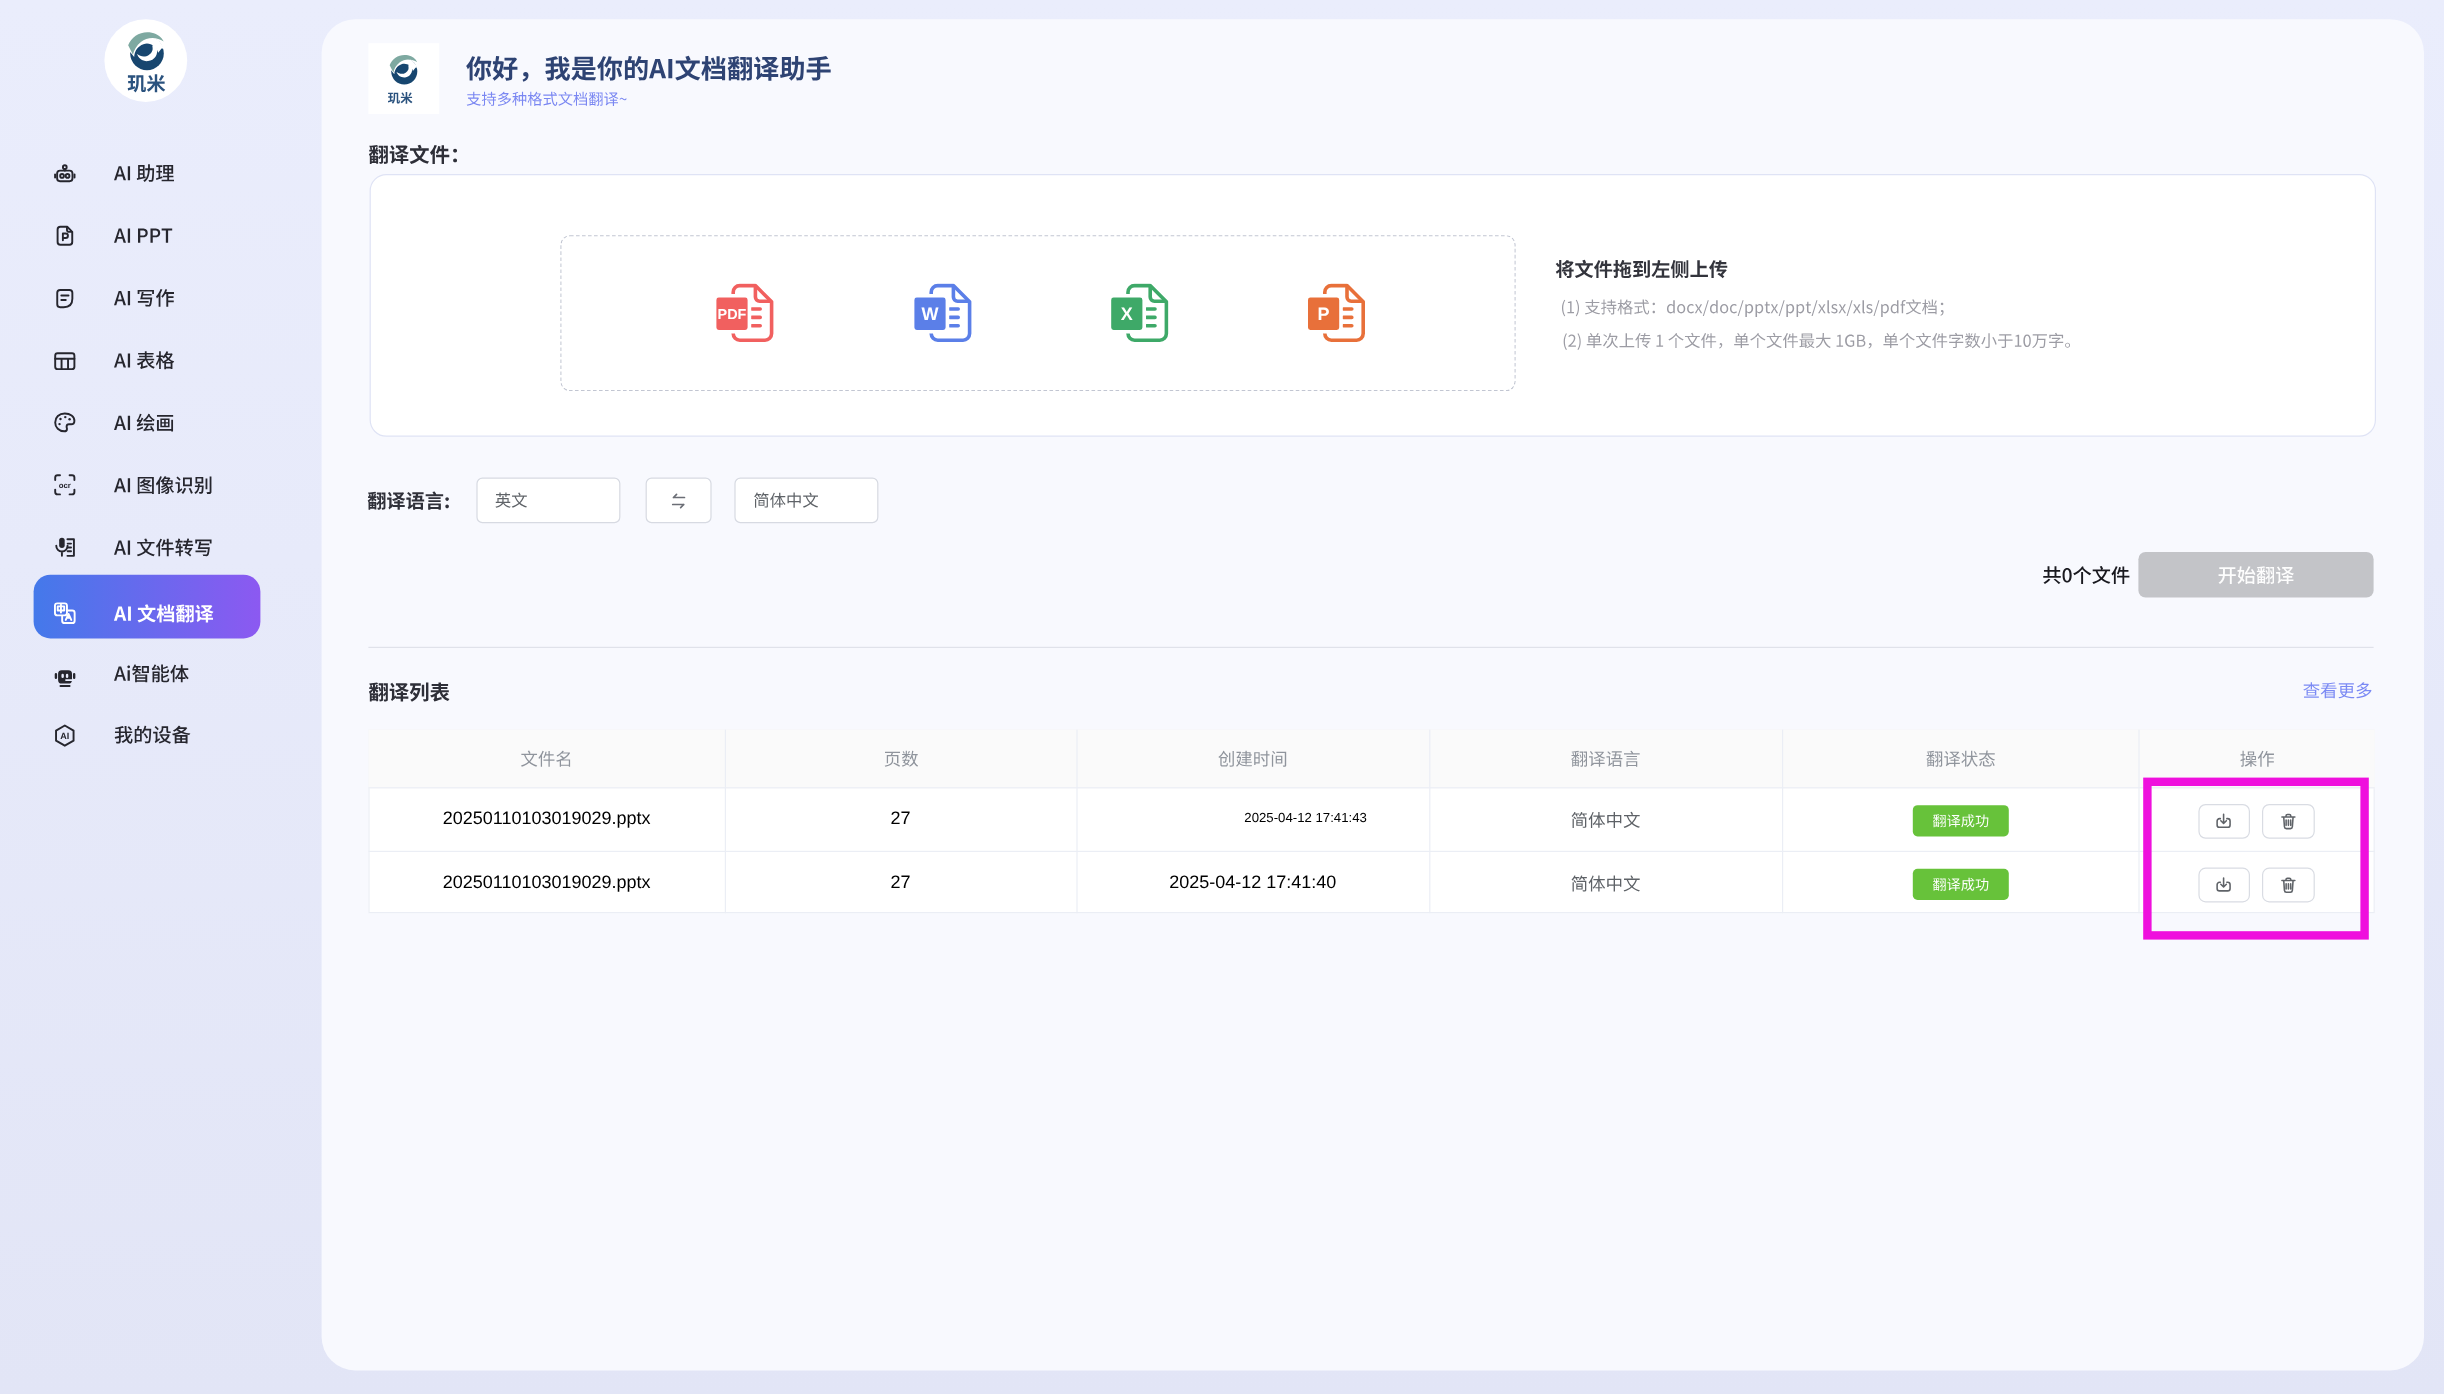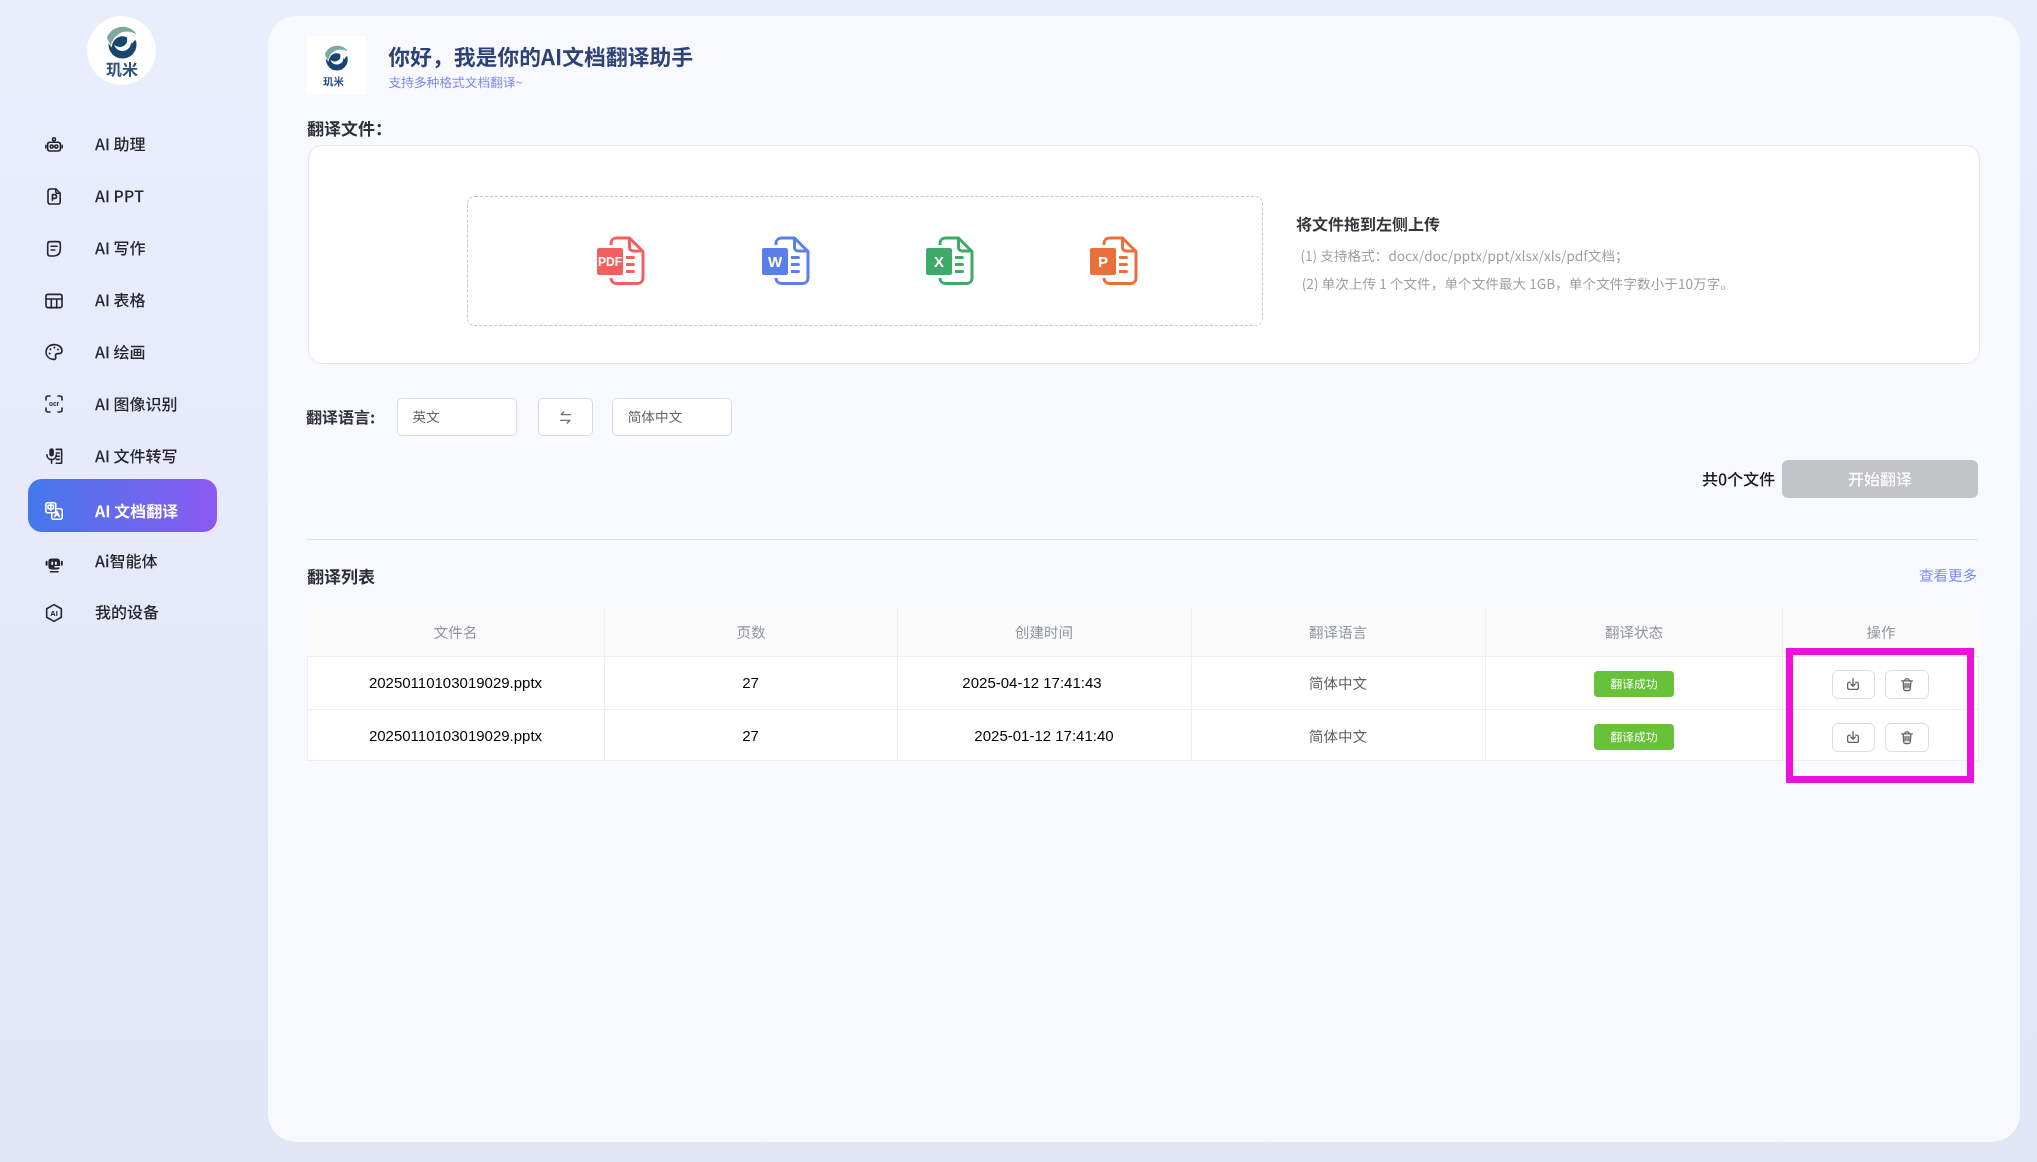--- a/index.html
+++ b/index.html
@@ -225,39 +225,39 @@
       <path d="M7.6 -9.2C8.1 -8.3 8.5 -7 8.6 -6.2L9.4 -6.5C9.3 -7.2 8.8 -8.5 8.4 -9.4ZM11 -9.3C11.4 -8.3 11.8 -7.1 12 -6.3L12.8 -6.6C12.6 -7.3 12.2 -8.5 11.8 -9.4ZM6 -11.1C5.8 -10.5 5.5 -9.6 5.2 -9H4.7V-11.3C5.6 -11.4 6.5 -11.5 7.2 -11.7L6.6 -12.5C5.2 -12.2 2.8 -11.9 0.8 -11.8C0.9 -11.6 1.1 -11.2 1.1 -11C1.9 -11 2.8 -11.1 3.7 -11.2V-9H0.7V-8.1H3.3C2.6 -7.1 1.5 -6.1 0.5 -5.5C0.7 -5.2 0.9 -4.8 1 -4.5L1.3 -4.7V1.2H2.1V0.3H6.1V1H7V-4.8H1.4C2.2 -5.4 3.1 -6.4 3.7 -7.3V-5.1H4.7V-7.3C5.5 -6.7 6.5 -5.8 6.9 -5.4L7.5 -6.2C7.1 -6.6 5.6 -7.6 4.8 -8.1H7.2V-9H6.1C6.3 -9.5 6.6 -10.2 6.9 -10.8ZM1.5 -10.7C1.7 -10.1 2 -9.4 2.1 -9L2.9 -9.3C2.8 -9.7 2.5 -10.3 2.3 -10.8ZM3.8 -1.9V-0.6H2.1V-1.9ZM4.6 -1.9H6.1V-0.6H4.6ZM3.8 -2.7H2.1V-3.9H3.8ZM4.6 -2.7V-3.9H6.1V-2.7ZM7.4 -3 7.9 -2.2C8.5 -2.8 9.1 -3.5 9.7 -4.2V-0.1C9.7 0.1 9.6 0.1 9.5 0.1C9.3 0.2 8.8 0.2 8.2 0.1C8.3 0.4 8.5 0.9 8.5 1.1C9.3 1.1 9.8 1.1 10.2 0.9C10.5 0.8 10.6 0.5 10.6 -0.1V-11.9H7.7V-10.9H9.7V-5.5C8.8 -4.5 8 -3.6 7.4 -3ZM10.8 -3.1 11.4 -2.4C11.9 -2.9 12.4 -3.5 13 -4.2V-0.1C13 0.1 12.9 0.1 12.8 0.1C12.6 0.1 12 0.2 11.4 0.1C11.6 0.4 11.7 0.9 11.8 1.2C12.6 1.2 13.2 1.1 13.5 1C13.9 0.8 14 0.5 14 -0.1V-11.9H11V-10.9H13V-5.4C12.2 -4.6 11.4 -3.7 10.8 -3.1Z M16.5 -11.7C17.2 -10.9 17.9 -9.8 18.3 -9.1L19.2 -9.8C18.8 -10.4 18 -11.5 17.4 -12.3ZM24.2 -6.2V-4.9H21.2V-3.9H24.2V-2.2H20.4V-1.8L20.1 -2.4L18.9 -1.5V-7.9H15.7V-6.8H17.8V-1.5C17.8 -0.7 17.3 -0.2 17.1 0C17.3 0.2 17.6 0.6 17.7 0.8C17.9 0.6 18.3 0.3 20.4 -1.3V-1.2H24.2V1.2H25.3V-1.2H29.2V-2.2H25.3V-3.9H28.3V-4.9H25.3V-6.2ZM27 -10.8C26.5 -10 25.7 -9.3 24.8 -8.7C24 -9.3 23.3 -10 22.7 -10.8ZM20.6 -11.8V-10.8H21.6C22.2 -9.8 23 -8.9 23.9 -8.1C22.6 -7.3 21.2 -6.8 19.8 -6.5C20 -6.2 20.3 -5.8 20.4 -5.5C21.9 -5.9 23.4 -6.6 24.8 -7.4C26 -6.6 27.4 -6 28.9 -5.7C29 -6 29.3 -6.4 29.6 -6.6C28.2 -6.9 26.9 -7.4 25.7 -8C27 -9 28 -10.1 28.7 -11.4L27.9 -11.8L27.7 -11.8Z M31.5 -11.5C32.3 -10.8 33.3 -9.8 33.7 -9.2L34.5 -10C34 -10.6 33 -11.5 32.2 -12.2ZM35.9 -9.4V-8.4H37.8C37.6 -7.6 37.5 -6.9 37.3 -6.3H34.8V-5.3H44.4V-6.3H42.6C42.7 -7.3 42.8 -8.4 42.9 -9.3L42.1 -9.4L41.9 -9.4H39.1L39.5 -11.1H43.9V-12.1H35.3V-11.1H38.4L38 -9.4ZM38.5 -6.3 38.9 -8.4H41.7C41.7 -7.8 41.6 -7 41.5 -6.3ZM36 -4.1V1.2H37.1V0.6H42.2V1.2H43.4V-4.1ZM37.1 -0.4V-3.1H42.2V-0.4ZM32.8 0.8C33 0.5 33.4 0.2 35.9 -1.6C35.8 -1.8 35.7 -2.2 35.6 -2.5L33.8 -1.3V-7.9H30.7V-6.8H32.8V-1.4C32.8 -0.8 32.4 -0.4 32.2 -0.3C32.4 -0 32.7 0.5 32.8 0.8Z M48 -5.9V-5H57V-5.9ZM48 -8.1V-7.2H57V-8.1ZM47.9 -3.5V1.2H49V0.6H56.1V1.1H57.2V-3.5ZM49 -0.4V-2.6H56.1V-0.4ZM51.2 -12.3C51.7 -11.7 52.2 -10.9 52.5 -10.3H45.8V-9.4H59.3V-10.3H53.2L53.8 -10.5C53.5 -11.1 52.9 -12 52.3 -12.6Z" fill="#8f949c"></path>
     </svg></div>
 <div style="position:absolute;left:1603.5px;top:625.1px;line-height:0"><svg width="60" height="16" viewBox="0 -13.2 60 16.5" style="overflow:visible">
       <path d="M7.6 -9.2C8.1 -8.3 8.5 -7 8.6 -6.2L9.4 -6.5C9.3 -7.2 8.8 -8.5 8.4 -9.4ZM11 -9.3C11.4 -8.3 11.8 -7.1 12 -6.3L12.8 -6.6C12.6 -7.3 12.2 -8.5 11.8 -9.4ZM6 -11.1C5.8 -10.5 5.5 -9.6 5.2 -9H4.7V-11.3C5.6 -11.4 6.5 -11.5 7.2 -11.7L6.6 -12.5C5.2 -12.2 2.8 -11.9 0.8 -11.8C0.9 -11.6 1.1 -11.2 1.1 -11C1.9 -11 2.8 -11.1 3.7 -11.2V-9H0.7V-8.1H3.3C2.6 -7.1 1.5 -6.1 0.5 -5.5C0.7 -5.2 0.9 -4.8 1 -4.5L1.3 -4.7V1.2H2.1V0.3H6.1V1H7V-4.8H1.4C2.2 -5.4 3.1 -6.4 3.7 -7.3V-5.1H4.7V-7.3C5.5 -6.7 6.5 -5.8 6.9 -5.4L7.5 -6.2C7.1 -6.6 5.6 -7.6 4.8 -8.1H7.2V-9H6.1C6.3 -9.5 6.6 -10.2 6.9 -10.8ZM1.5 -10.7C1.7 -10.1 2 -9.4 2.1 -9L2.9 -9.3C2.8 -9.7 2.5 -10.3 2.3 -10.8ZM3.8 -1.9V-0.6H2.1V-1.9ZM4.6 -1.9H6.1V-0.6H4.6ZM3.8 -2.7H2.1V-3.9H3.8ZM4.6 -2.7V-3.9H6.1V-2.7ZM7.4 -3 7.9 -2.2C8.5 -2.8 9.1 -3.5 9.7 -4.2V-0.1C9.7 0.1 9.6 0.1 9.5 0.1C9.3 0.2 8.8 0.2 8.2 0.1C8.3 0.4 8.5 0.9 8.5 1.1C9.3 1.1 9.8 1.1 10.2 0.9C10.5 0.8 10.6 0.5 10.6 -0.1V-11.9H7.7V-10.9H9.7V-5.5C8.8 -4.5 8 -3.6 7.4 -3ZM10.8 -3.1 11.4 -2.4C11.9 -2.9 12.4 -3.5 13 -4.2V-0.1C13 0.1 12.9 0.1 12.8 0.1C12.6 0.1 12 0.2 11.4 0.1C11.6 0.4 11.7 0.9 11.8 1.2C12.6 1.2 13.2 1.1 13.5 1C13.9 0.8 14 0.5 14 -0.1V-11.9H11V-10.9H13V-5.4C12.2 -4.6 11.4 -3.7 10.8 -3.1Z M16.5 -11.7C17.2 -10.9 17.9 -9.8 18.3 -9.1L19.2 -9.8C18.8 -10.4 18 -11.5 17.4 -12.3ZM24.2 -6.2V-4.9H21.2V-3.9H24.2V-2.2H20.4V-1.8L20.1 -2.4L18.9 -1.5V-7.9H15.7V-6.8H17.8V-1.5C17.8 -0.7 17.3 -0.2 17.1 0C17.3 0.2 17.6 0.6 17.7 0.8C17.9 0.6 18.3 0.3 20.4 -1.3V-1.2H24.2V1.2H25.3V-1.2H29.2V-2.2H25.3V-3.9H28.3V-4.9H25.3V-6.2ZM27 -10.8C26.5 -10 25.7 -9.3 24.8 -8.7C24 -9.3 23.3 -10 22.7 -10.8ZM20.6 -11.8V-10.8H21.6C22.2 -9.8 23 -8.9 23.9 -8.1C22.6 -7.3 21.2 -6.8 19.8 -6.5C20 -6.2 20.3 -5.8 20.4 -5.5C21.9 -5.9 23.4 -6.6 24.8 -7.4C26 -6.6 27.4 -6 28.9 -5.7C29 -6 29.3 -6.4 29.6 -6.6C28.2 -6.9 26.9 -7.4 25.7 -8C27 -9 28 -10.1 28.7 -11.4L27.9 -11.8L27.7 -11.8Z M41.1 -11.6C41.8 -10.8 42.5 -9.6 42.9 -8.9L43.8 -9.5C43.4 -10.2 42.6 -11.3 42 -12.1ZM30.7 -10.1C31.4 -9.2 32.3 -8.1 32.6 -7.3L33.6 -7.9C33.2 -8.7 32.3 -9.8 31.6 -10.6ZM38.8 -12.6V-9.1L38.8 -8.2H35.3V-7.1H38.7C38.5 -4.6 37.7 -1.8 34.9 0.4C35.2 0.6 35.6 0.9 35.8 1.2C38.1 -0.7 39.1 -3 39.6 -5.2C40.4 -2.3 41.7 -0.1 43.8 1.2C44 0.9 44.3 0.4 44.6 0.2C42.2 -1.1 40.8 -3.8 40.1 -7.1H44.3V-8.2H39.9L39.9 -9.1V-12.6ZM30.5 -2.9 31.1 -1.9C31.9 -2.6 32.8 -3.5 33.7 -4.3V1.2H34.8V-12.6H33.7V-5.7C32.5 -4.6 31.3 -3.6 30.5 -2.9Z M50.7 -6.1C51.6 -5.6 52.7 -4.8 53.1 -4.3L54.1 -4.9C53.6 -5.5 52.5 -6.3 51.7 -6.7ZM49 -3.6V-0.7C49 0.6 49.5 0.9 51.2 0.9C51.6 0.9 54.4 0.9 54.8 0.9C56.2 0.9 56.5 0.4 56.7 -1.5C56.4 -1.6 55.9 -1.7 55.7 -1.9C55.6 -0.4 55.5 -0.1 54.7 -0.1C54.1 -0.1 51.8 -0.1 51.3 -0.1C50.3 -0.1 50.2 -0.2 50.2 -0.7V-3.6ZM51.1 -4C52 -3.2 53.1 -2.1 53.5 -1.3L54.5 -2C53.9 -2.7 52.9 -3.7 52 -4.5ZM56.2 -3.5C57 -2.2 57.8 -0.5 58 0.5L59.1 0.1C58.8 -0.9 58 -2.6 57.2 -3.8ZM47.3 -3.6C47 -2.4 46.5 -0.9 45.8 0.1L46.8 0.6C47.5 -0.4 48 -2 48.3 -3.3ZM52 -12.7C51.9 -11.9 51.8 -11.2 51.7 -10.5H45.8V-9.4H51.4C50.7 -7.5 49.2 -5.9 45.7 -5C45.9 -4.7 46.2 -4.3 46.3 -4C50.2 -5.1 51.8 -7.1 52.6 -9.4C53.7 -6.7 55.6 -4.9 58.6 -4.1C58.8 -4.4 59.1 -4.9 59.4 -5.1C56.7 -5.8 54.8 -7.3 53.7 -9.4H59.2V-10.5H52.8C53 -11.2 53.1 -11.9 53.2 -12.7Z" fill="#8f949c"></path>
     </svg></div>
 <div style="position:absolute;left:1865.5px;top:625.1px;line-height:0"><svg width="30" height="16" viewBox="0 -13.2 30 16.5" style="overflow:visible">
       <path d="M7.9 -11.1H11.4V-9.6H7.9ZM6.9 -12V-8.7H12.4V-12ZM6.3 -7.2H8.3V-5.5H6.3ZM10.9 -7.2H13V-5.5H10.9ZM2.4 -12.6V-9.6H0.7V-8.5H2.4V-5.2C1.7 -5 1.1 -4.8 0.6 -4.6L0.8 -3.5L2.4 -4.1V-0.1C2.4 0.1 2.3 0.1 2.2 0.1C2 0.1 1.6 0.1 1.1 0.1C1.2 0.4 1.4 0.9 1.4 1.1C2.2 1.1 2.7 1.1 3 0.9C3.3 0.7 3.4 0.4 3.4 -0.1V-4.5L4.9 -5.1L4.8 -6.1L3.4 -5.6V-8.5H4.8V-9.6H3.4V-12.6ZM9.1 -4.6V-3.5H5.1V-2.6H8.4C7.3 -1.5 5.7 -0.5 4.2 -0C4.4 0.2 4.7 0.6 4.9 0.9C6.4 0.3 8 -0.7 9.1 -1.9V1.2H10.2V-2C11.1 -0.9 12.5 0.2 13.8 0.7C13.9 0.5 14.3 0.1 14.5 -0.1C13.2 -0.6 11.7 -1.5 10.8 -2.6H14.3V-3.5H10.2V-4.6H13.9V-8H10V-4.6H9.2V-8H5.4V-4.6Z M22.9 -12.4C22.1 -10.2 20.9 -8 19.6 -6.6C19.8 -6.5 20.3 -6.1 20.4 -5.9C21.2 -6.7 21.9 -7.8 22.6 -9H23.6V1.2H24.8V-2.5H29.3V-3.5H24.8V-5.8H29.1V-6.8H24.8V-9H29.4V-10.1H23.1C23.4 -10.8 23.7 -11.4 24 -12.1ZM19.3 -12.5C18.4 -10.3 17 -8 15.5 -6.6C15.8 -6.3 16.1 -5.7 16.2 -5.4C16.7 -6 17.2 -6.6 17.7 -7.2V1.2H18.8V-9C19.4 -10 19.9 -11.1 20.4 -12.2Z" fill="#8f949c"></path>
     </svg></div>
 <div style="position:absolute;left:455.5px;transform:translateX(-50%);top:684px;margin-top:-11.3px;font-size:15px;font-weight:#5e6267;color:400;white-space:nowrap;line-height:19px">20250110103019029.pptx</div>
 <div style="position:absolute;left:750.5px;transform:translateX(-50%);top:684px;margin-top:-11.3px;font-size:15px;font-weight:#5e6267;color:400;white-space:nowrap;line-height:19px">27</div>
-<div style="position:absolute;left:1032px;transform:translateX(-50%);top:684px;margin-top:-11.3px;font-size:15px;font-weight:#5e6267;color:400;white-space:nowrap;line-height:19px">2025-04-12 17:41:43</div>
+<div style="position:absolute;left:1088px;transform:translateX(-50%);top:684px;margin-top:-11.3px;font-size:11px;font-weight:#5e6267;color:400;white-space:nowrap;line-height:19px">2025-04-12 17:41:43</div>
 <div style="position:absolute;left:1308.0px;top:676.1px;line-height:0"><svg width="60" height="16" viewBox="0 -13.2 60 16.5" style="overflow:visible">
       <path d="M1.6 -6.8V1.2H2.7V-6.8ZM2.3 -8.1C2.9 -7.5 3.6 -6.7 4 -6.2L4.8 -6.8C4.5 -7.3 3.8 -8.1 3.1 -8.7ZM4.8 -5.8V-0.6H10.3V-5.8ZM3.1 -12.6C2.6 -11.2 1.7 -9.9 0.7 -9C1 -8.8 1.4 -8.5 1.7 -8.3C2.2 -8.9 2.7 -9.6 3.2 -10.3H4.1C4.5 -9.7 4.8 -9 5 -8.5L5.9 -8.9C5.8 -9.3 5.5 -9.8 5.2 -10.3H7.4V-11.3H3.7C3.9 -11.6 4 -12 4.2 -12.4ZM8.9 -12.6C8.6 -11.3 7.9 -10.1 7 -9.3C7.3 -9.1 7.8 -8.8 7.9 -8.6C8.4 -9.1 8.8 -9.7 9.2 -10.3H10.3C10.8 -9.7 11.2 -8.9 11.4 -8.4L12.3 -8.8C12.2 -9.3 11.8 -9.8 11.5 -10.3H13.9V-11.3H9.6C9.8 -11.6 9.9 -12 10 -12.4ZM9.3 -2.8V-1.5H5.8V-2.8ZM5.8 -4.9H9.3V-3.7H5.8ZM5.2 -8.1V-7H12.3V-0.2C12.3 0.1 12.2 0.1 12 0.1C11.8 0.1 11 0.1 10.1 0.1C10.3 0.4 10.4 0.8 10.5 1.1C11.6 1.1 12.4 1.1 12.8 0.9C13.3 0.8 13.4 0.5 13.4 -0.1V-8.1Z M18.8 -12.5C18 -10.3 16.8 -8 15.4 -6.6C15.7 -6.3 16 -5.7 16.1 -5.4C16.6 -6 17 -6.5 17.4 -7.2V1.2H18.5V-9.1C19 -10.1 19.4 -11.2 19.8 -12.2ZM21.2 -2.6V-1.6H23.7V1.1H24.8V-1.6H27.2V-2.6H24.8V-7.8C25.7 -5.2 27.2 -2.7 28.7 -1.3C28.9 -1.6 29.3 -1.9 29.6 -2.1C28 -3.4 26.4 -6 25.5 -8.5H29.3V-9.6H24.8V-12.6H23.7V-9.6H19.5V-8.5H23C22.1 -5.9 20.5 -3.4 18.9 -2.1C19.1 -1.9 19.5 -1.5 19.7 -1.2C21.3 -2.7 22.8 -5.1 23.7 -7.8V-2.6Z M36.9 -12.6V-9.9H31.4V-2.8H32.6V-3.7H36.9V1.2H38.1V-3.7H42.4V-2.9H43.5V-9.9H38.1V-12.6ZM32.6 -4.8V-8.8H36.9V-4.8ZM42.4 -4.8H38.1V-8.8H42.4Z M51.3 -12.3C51.8 -11.6 52.3 -10.6 52.5 -10L53.7 -10.4C53.5 -11 53 -12 52.5 -12.7ZM45.8 -10V-8.8H48.1C49 -6.6 50.2 -4.6 51.7 -3C50.1 -1.6 48 -0.6 45.5 0.1C45.8 0.4 46.1 0.9 46.2 1.2C48.8 0.4 50.8 -0.7 52.5 -2.2C54.2 -0.7 56.3 0.4 58.7 1.1C58.9 0.8 59.2 0.3 59.5 0.1C57.1 -0.5 55.1 -1.6 53.4 -3C54.9 -4.6 56.1 -6.5 56.9 -8.8H59.3V-10ZM52.6 -3.8C51.1 -5.2 50 -6.9 49.3 -8.8H55.7C54.9 -6.8 53.9 -5.2 52.6 -3.8Z" fill="#5e6267"></path>
     </svg></div>
 <div class="abs" style="left:1593.5px;top:671px;width:80px;height:26px;background:#67c23a;border-radius:4px"></div>
 <div style="position:absolute;left:1609.5px;top:677.7px;line-height:0"><svg width="48" height="13" viewBox="0 -10.6 48 13.2" style="overflow:visible">
       <path d="M6.1 -7.4C6.4 -6.6 6.8 -5.6 6.9 -5L7.5 -5.2C7.4 -5.8 7.1 -6.8 6.7 -7.6ZM8.8 -7.4C9.1 -6.7 9.5 -5.7 9.6 -5.1L10.2 -5.2C10.1 -5.8 9.7 -6.8 9.4 -7.6ZM4.8 -8.8C4.7 -8.4 4.4 -7.7 4.2 -7.2H3.8V-9C4.5 -9.1 5.2 -9.2 5.7 -9.4L5.3 -10C4.2 -9.7 2.2 -9.5 0.7 -9.4C0.8 -9.3 0.8 -9 0.9 -8.8C1.5 -8.8 2.3 -8.9 3 -9V-7.2H0.6V-6.5H2.7C2.1 -5.7 1.2 -4.8 0.4 -4.4C0.6 -4.2 0.7 -3.8 0.8 -3.6L1 -3.7V0.9H1.7V0.3H4.9V0.8H5.6V-3.8H1.1C1.8 -4.3 2.5 -5.1 3 -5.8V-4.1H3.8V-5.8C4.4 -5.4 5.2 -4.6 5.5 -4.3L6 -5C5.7 -5.2 4.5 -6.1 3.9 -6.5H5.8V-7.2H4.9C5.1 -7.6 5.3 -8.1 5.5 -8.6ZM1.2 -8.5C1.4 -8.1 1.6 -7.5 1.7 -7.2L2.3 -7.4C2.2 -7.7 2 -8.3 1.8 -8.7ZM3 -1.5V-0.5H1.7V-1.5ZM3.7 -1.5H4.9V-0.5H3.7ZM3 -2.1H1.7V-3.1H3ZM3.7 -2.1V-3.1H4.9V-2.1ZM5.9 -2.4 6.3 -1.8C6.8 -2.2 7.3 -2.8 7.8 -3.3V-0.1C7.8 0.1 7.7 0.1 7.6 0.1C7.4 0.1 7 0.1 6.6 0.1C6.7 0.3 6.8 0.7 6.8 0.9C7.4 0.9 7.9 0.9 8.1 0.8C8.4 0.6 8.5 0.4 8.5 -0.1V-9.5H6.1V-8.7H7.8V-4.4C7.1 -3.6 6.4 -2.9 5.9 -2.4ZM8.7 -2.5 9.1 -1.9C9.5 -2.3 10 -2.8 10.4 -3.3V-0.1C10.4 0.1 10.4 0.1 10.2 0.1C10.1 0.1 9.6 0.1 9.1 0.1C9.3 0.3 9.4 0.7 9.4 0.9C10.1 0.9 10.5 0.9 10.8 0.8C11.1 0.6 11.2 0.4 11.2 -0.1V-9.5H8.8V-8.7H10.4V-4.4C9.8 -3.6 9.1 -3 8.7 -2.5Z M13.2 -9.4C13.7 -8.7 14.3 -7.8 14.6 -7.3L15.3 -7.8C15 -8.3 14.4 -9.2 13.9 -9.8ZM19.3 -4.9V-3.9H16.9V-3.1H19.3V-1.8H16.3V-1.5L16.1 -1.9L15.1 -1.2V-6.3H12.6V-5.5H14.2V-1.2C14.2 -0.6 13.9 -0.2 13.7 0C13.8 0.1 14.1 0.5 14.2 0.7C14.3 0.4 14.6 0.2 16.3 -1.1V-1H19.3V1H20.2V-1H23.4V-1.8H20.2V-3.1H22.6V-3.9H20.2V-4.9ZM21.6 -8.6C21.2 -8 20.6 -7.4 19.8 -6.9C19.2 -7.4 18.6 -8 18.2 -8.6ZM16.4 -9.4V-8.6H17.3C17.8 -7.8 18.4 -7.1 19.1 -6.5C18.1 -5.9 17 -5.4 15.8 -5.2C16 -5 16.2 -4.6 16.3 -4.4C17.5 -4.7 18.8 -5.3 19.8 -5.9C20.8 -5.3 21.9 -4.8 23.1 -4.5C23.2 -4.8 23.5 -5.1 23.7 -5.3C22.5 -5.5 21.5 -5.9 20.6 -6.4C21.6 -7.2 22.4 -8.1 22.9 -9.2L22.3 -9.5L22.2 -9.4Z M30.5 -10.1C30.5 -9.4 30.6 -8.7 30.6 -8H25.5V-4.7C25.5 -3.1 25.4 -1 24.4 0.4C24.6 0.6 25 0.9 25.2 1C26.3 -0.5 26.5 -3 26.5 -4.7V-4.7H28.7C28.6 -2.7 28.6 -1.9 28.4 -1.7C28.3 -1.6 28.2 -1.6 28 -1.6C27.8 -1.6 27.3 -1.6 26.7 -1.7C26.9 -1.4 27 -1.1 27 -0.8C27.6 -0.8 28.1 -0.8 28.5 -0.8C28.8 -0.8 29 -0.9 29.2 -1.2C29.4 -1.5 29.5 -2.5 29.5 -5.2C29.5 -5.3 29.6 -5.6 29.6 -5.6H26.5V-7.2H30.6C30.8 -5.2 31.1 -3.4 31.5 -2.1C30.7 -1.2 29.8 -0.4 28.8 0.2C28.9 0.3 29.3 0.7 29.4 0.9C30.3 0.3 31.2 -0.3 31.9 -1.1C32.4 0.1 33.2 0.9 34.1 0.9C35 0.9 35.4 0.3 35.5 -1.8C35.3 -1.9 34.9 -2.1 34.7 -2.3C34.7 -0.7 34.5 -0 34.2 -0C33.6 -0 33 -0.7 32.6 -1.9C33.5 -3.1 34.2 -4.4 34.7 -6L33.8 -6.2C33.4 -5 32.9 -3.9 32.2 -3C31.9 -4.1 31.7 -5.6 31.6 -7.2H35.4V-8H31.5C31.5 -8.7 31.5 -9.4 31.5 -10.1ZM32.1 -9.5C32.8 -9.1 33.7 -8.5 34.2 -8L34.8 -8.7C34.3 -9.1 33.3 -9.7 32.6 -10Z M36.5 -2.2 36.7 -1.3C38 -1.6 39.7 -2.1 41.3 -2.6L41.2 -3.4L39.3 -2.9V-7.8H41V-8.7H36.6V-7.8H38.4V-2.7C37.7 -2.5 37 -2.3 36.5 -2.2ZM43.2 -9.9C43.2 -9 43.2 -8.2 43.1 -7.3H41.1V-6.5H43.1C42.9 -3.5 42.3 -1.1 39.7 0.3C39.9 0.4 40.2 0.7 40.3 1C43.1 -0.6 43.8 -3.3 44 -6.5H46.4C46.2 -2.2 46 -0.6 45.7 -0.2C45.5 -0 45.4 0 45.2 0C44.9 0 44.2 -0 43.5 -0.1C43.6 0.2 43.7 0.6 43.8 0.8C44.4 0.9 45.1 0.9 45.5 0.8C45.9 0.8 46.2 0.7 46.5 0.4C46.9 -0.2 47.1 -1.9 47.3 -6.9C47.3 -7 47.3 -7.3 47.3 -7.3H44C44.1 -8.2 44.1 -9 44.1 -9.9Z" fill="#ffffff"></path>
     </svg></div>
 <div class="abs" style="left:1831.5px;top:669.5px;width:43px;height:29px;background:#fff;border:1px solid #d9dce3;border-radius:6px"></div>
 <svg class="abs" style="left:1845px;top:676.0px" width="16" height="16" viewBox="0 0 16 16" fill="none" stroke="#5f6368" stroke-width="1.3" stroke-linecap="round" stroke-linejoin="round">
 <path d="M5.3 6.2 H4.6 A2 2 0 0 0 2.6 8.2 v3.2 A2 2 0 0 0 4.6 13.4 h6.8 A2 2 0 0 0 13.4 11.4 V8.2 A2 2 0 0 0 11.4 6.2 h-0.7 M8 2.6 v7.4 M5.7 7.9 L8 10.2 L10.3 7.9"></path>
   </svg>
 <div class="abs" style="left:1885px;top:669.5px;width:44px;height:29px;background:#fff;border:1px solid #d9dce3;border-radius:6px"></div>
 <svg class="abs" style="left:1899px;top:676.0px" width="16" height="16" viewBox="0 0 16 16" fill="none" stroke="#5f6368" stroke-width="1.3" stroke-linecap="round" stroke-linejoin="round">
 <path d="M2.6 4.8 h10.8 M6 4.8 V4 a1.2 1.2 0 0 1 1.2-1.2 h1.6 A1.2 1.2 0 0 1 10 4 v0.8 M4.1 4.8 l0.6 8.2 a1.6 1.6 0 0 0 1.6 1.5 h3.4 a1.6 1.6 0 0 0 1.6-1.5 l0.6-8.2 M6.1 7.4 v4.4 M8 7.4 v4.4 M9.9 7.4 v4.4"></path>
   </svg>
 <div style="position:absolute;left:455.5px;transform:translateX(-50%);top:737px;margin-top:-11.3px;font-size:15px;font-weight:#5e6267;color:400;white-space:nowrap;line-height:19px">20250110103019029.pptx</div>
 <div style="position:absolute;left:750.5px;transform:translateX(-50%);top:737px;margin-top:-11.3px;font-size:15px;font-weight:#5e6267;color:400;white-space:nowrap;line-height:19px">27</div>
-<div style="position:absolute;left:1044.0px;transform:translateX(-50%);top:737px;margin-top:-11.3px;font-size:15px;font-weight:#5e6267;color:400;white-space:nowrap;line-height:19px">2025-01-12 17:41:40</div>
+<div style="position:absolute;left:1044.0px;transform:translateX(-50%);top:737px;margin-top:-11.3px;font-size:15px;font-weight:#5e6267;color:400;white-space:nowrap;line-height:19px">2025-04-12 17:41:40</div>
 <div style="position:absolute;left:1308.0px;top:729.1px;line-height:0"><svg width="60" height="16" viewBox="0 -13.2 60 16.5" style="overflow:visible">
       <path d="M1.6 -6.8V1.2H2.7V-6.8ZM2.3 -8.1C2.9 -7.5 3.6 -6.7 4 -6.2L4.8 -6.8C4.5 -7.3 3.8 -8.1 3.1 -8.7ZM4.8 -5.8V-0.6H10.3V-5.8ZM3.1 -12.6C2.6 -11.2 1.7 -9.9 0.7 -9C1 -8.8 1.4 -8.5 1.7 -8.3C2.2 -8.9 2.7 -9.6 3.2 -10.3H4.1C4.5 -9.7 4.8 -9 5 -8.5L5.9 -8.9C5.8 -9.3 5.5 -9.8 5.2 -10.3H7.4V-11.3H3.7C3.9 -11.6 4 -12 4.2 -12.4ZM8.9 -12.6C8.6 -11.3 7.9 -10.1 7 -9.3C7.3 -9.1 7.8 -8.8 7.9 -8.6C8.4 -9.1 8.8 -9.7 9.2 -10.3H10.3C10.8 -9.7 11.2 -8.9 11.4 -8.4L12.3 -8.8C12.2 -9.3 11.8 -9.8 11.5 -10.3H13.9V-11.3H9.6C9.8 -11.6 9.9 -12 10 -12.4ZM9.3 -2.8V-1.5H5.8V-2.8ZM5.8 -4.9H9.3V-3.7H5.8ZM5.2 -8.1V-7H12.3V-0.2C12.3 0.1 12.2 0.1 12 0.1C11.8 0.1 11 0.1 10.1 0.1C10.3 0.4 10.4 0.8 10.5 1.1C11.6 1.1 12.4 1.1 12.8 0.9C13.3 0.8 13.4 0.5 13.4 -0.1V-8.1Z M18.8 -12.5C18 -10.3 16.8 -8 15.4 -6.6C15.7 -6.3 16 -5.7 16.1 -5.4C16.6 -6 17 -6.5 17.4 -7.2V1.2H18.5V-9.1C19 -10.1 19.4 -11.2 19.8 -12.2ZM21.2 -2.6V-1.6H23.7V1.1H24.8V-1.6H27.2V-2.6H24.8V-7.8C25.7 -5.2 27.2 -2.7 28.7 -1.3C28.9 -1.6 29.3 -1.9 29.6 -2.1C28 -3.4 26.4 -6 25.5 -8.5H29.3V-9.6H24.8V-12.6H23.7V-9.6H19.5V-8.5H23C22.1 -5.9 20.5 -3.4 18.9 -2.1C19.1 -1.9 19.5 -1.5 19.7 -1.2C21.3 -2.7 22.8 -5.1 23.7 -7.8V-2.6Z M36.9 -12.6V-9.9H31.4V-2.8H32.6V-3.7H36.9V1.2H38.1V-3.7H42.4V-2.9H43.5V-9.9H38.1V-12.6ZM32.6 -4.8V-8.8H36.9V-4.8ZM42.4 -4.8H38.1V-8.8H42.4Z M51.3 -12.3C51.8 -11.6 52.3 -10.6 52.5 -10L53.7 -10.4C53.5 -11 53 -12 52.5 -12.7ZM45.8 -10V-8.8H48.1C49 -6.6 50.2 -4.6 51.7 -3C50.1 -1.6 48 -0.6 45.5 0.1C45.8 0.4 46.1 0.9 46.2 1.2C48.8 0.4 50.8 -0.7 52.5 -2.2C54.2 -0.7 56.3 0.4 58.7 1.1C58.9 0.8 59.2 0.3 59.5 0.1C57.1 -0.5 55.1 -1.6 53.4 -3C54.9 -4.6 56.1 -6.5 56.9 -8.8H59.3V-10ZM52.6 -3.8C51.1 -5.2 50 -6.9 49.3 -8.8H55.7C54.9 -6.8 53.9 -5.2 52.6 -3.8Z" fill="#5e6267"></path>
     </svg></div>
 <div class="abs" style="left:1593.5px;top:724px;width:80px;height:26px;background:#67c23a;border-radius:4px"></div>
 <div style="position:absolute;left:1609.5px;top:730.7px;line-height:0"><svg width="48" height="13" viewBox="0 -10.6 48 13.2" style="overflow:visible">
       <path d="M6.1 -7.4C6.4 -6.6 6.8 -5.6 6.9 -5L7.5 -5.2C7.4 -5.8 7.1 -6.8 6.7 -7.6ZM8.8 -7.4C9.1 -6.7 9.5 -5.7 9.6 -5.1L10.2 -5.2C10.1 -5.8 9.7 -6.8 9.4 -7.6ZM4.8 -8.8C4.7 -8.4 4.4 -7.7 4.2 -7.2H3.8V-9C4.5 -9.1 5.2 -9.2 5.7 -9.4L5.3 -10C4.2 -9.7 2.2 -9.5 0.7 -9.4C0.8 -9.3 0.8 -9 0.9 -8.8C1.5 -8.8 2.3 -8.9 3 -9V-7.2H0.6V-6.5H2.7C2.1 -5.7 1.2 -4.8 0.4 -4.4C0.6 -4.2 0.7 -3.8 0.8 -3.6L1 -3.7V0.9H1.7V0.3H4.9V0.8H5.6V-3.8H1.1C1.8 -4.3 2.5 -5.1 3 -5.8V-4.1H3.8V-5.8C4.4 -5.4 5.2 -4.6 5.5 -4.3L6 -5C5.7 -5.2 4.5 -6.1 3.9 -6.5H5.8V-7.2H4.9C5.1 -7.6 5.3 -8.1 5.5 -8.6ZM1.2 -8.5C1.4 -8.1 1.6 -7.5 1.7 -7.2L2.3 -7.4C2.2 -7.7 2 -8.3 1.8 -8.7ZM3 -1.5V-0.5H1.7V-1.5ZM3.7 -1.5H4.9V-0.5H3.7ZM3 -2.1H1.7V-3.1H3ZM3.7 -2.1V-3.1H4.9V-2.1ZM5.9 -2.4 6.3 -1.8C6.8 -2.2 7.3 -2.8 7.8 -3.3V-0.1C7.8 0.1 7.7 0.1 7.6 0.1C7.4 0.1 7 0.1 6.6 0.1C6.7 0.3 6.8 0.7 6.8 0.9C7.4 0.9 7.9 0.9 8.1 0.8C8.4 0.6 8.5 0.4 8.5 -0.1V-9.5H6.1V-8.7H7.8V-4.4C7.1 -3.6 6.4 -2.9 5.9 -2.4ZM8.7 -2.5 9.1 -1.9C9.5 -2.3 10 -2.8 10.4 -3.3V-0.1C10.4 0.1 10.4 0.1 10.2 0.1C10.1 0.1 9.6 0.1 9.1 0.1C9.3 0.3 9.4 0.7 9.4 0.9C10.1 0.9 10.5 0.9 10.8 0.8C11.1 0.6 11.2 0.4 11.2 -0.1V-9.5H8.8V-8.7H10.4V-4.4C9.8 -3.6 9.1 -3 8.7 -2.5Z M13.2 -9.4C13.7 -8.7 14.3 -7.8 14.6 -7.3L15.3 -7.8C15 -8.3 14.4 -9.2 13.9 -9.8ZM19.3 -4.9V-3.9H16.9V-3.1H19.3V-1.8H16.3V-1.5L16.1 -1.9L15.1 -1.2V-6.3H12.6V-5.5H14.2V-1.2C14.2 -0.6 13.9 -0.2 13.7 0C13.8 0.1 14.1 0.5 14.2 0.7C14.3 0.4 14.6 0.2 16.3 -1.1V-1H19.3V1H20.2V-1H23.4V-1.8H20.2V-3.1H22.6V-3.9H20.2V-4.9ZM21.6 -8.6C21.2 -8 20.6 -7.4 19.8 -6.9C19.2 -7.4 18.6 -8 18.2 -8.6ZM16.4 -9.4V-8.6H17.3C17.8 -7.8 18.4 -7.1 19.1 -6.5C18.1 -5.9 17 -5.4 15.8 -5.2C16 -5 16.2 -4.6 16.3 -4.4C17.5 -4.7 18.8 -5.3 19.8 -5.9C20.8 -5.3 21.9 -4.8 23.1 -4.5C23.2 -4.8 23.5 -5.1 23.7 -5.3C22.5 -5.5 21.5 -5.9 20.6 -6.4C21.6 -7.2 22.4 -8.1 22.9 -9.2L22.3 -9.5L22.2 -9.4Z M30.5 -10.1C30.5 -9.4 30.6 -8.7 30.6 -8H25.5V-4.7C25.5 -3.1 25.4 -1 24.4 0.4C24.6 0.6 25 0.9 25.2 1C26.3 -0.5 26.5 -3 26.5 -4.7V-4.7H28.7C28.6 -2.7 28.6 -1.9 28.4 -1.7C28.3 -1.6 28.2 -1.6 28 -1.6C27.8 -1.6 27.3 -1.6 26.7 -1.7C26.9 -1.4 27 -1.1 27 -0.8C27.6 -0.8 28.1 -0.8 28.5 -0.8C28.8 -0.8 29 -0.9 29.2 -1.2C29.4 -1.5 29.5 -2.5 29.5 -5.2C29.5 -5.3 29.6 -5.6 29.6 -5.6H26.5V-7.2H30.6C30.8 -5.2 31.1 -3.4 31.5 -2.1C30.7 -1.2 29.8 -0.4 28.8 0.2C28.9 0.3 29.3 0.7 29.4 0.9C30.3 0.3 31.2 -0.3 31.9 -1.1C32.4 0.1 33.2 0.9 34.1 0.9C35 0.9 35.4 0.3 35.5 -1.8C35.3 -1.9 34.9 -2.1 34.7 -2.3C34.7 -0.7 34.5 -0 34.2 -0C33.6 -0 33 -0.7 32.6 -1.9C33.5 -3.1 34.2 -4.4 34.7 -6L33.8 -6.2C33.4 -5 32.9 -3.9 32.2 -3C31.9 -4.1 31.7 -5.6 31.6 -7.2H35.4V-8H31.5C31.5 -8.7 31.5 -9.4 31.5 -10.1ZM32.1 -9.5C32.8 -9.1 33.7 -8.5 34.2 -8L34.8 -8.7C34.3 -9.1 33.3 -9.7 32.6 -10Z M36.5 -2.2 36.7 -1.3C38 -1.6 39.7 -2.1 41.3 -2.6L41.2 -3.4L39.3 -2.9V-7.8H41V-8.7H36.6V-7.8H38.4V-2.7C37.7 -2.5 37 -2.3 36.5 -2.2ZM43.2 -9.9C43.2 -9 43.2 -8.2 43.1 -7.3H41.1V-6.5H43.1C42.9 -3.5 42.3 -1.1 39.7 0.3C39.9 0.4 40.2 0.7 40.3 1C43.1 -0.6 43.8 -3.3 44 -6.5H46.4C46.2 -2.2 46 -0.6 45.7 -0.2C45.5 -0 45.4 0 45.2 0C44.9 0 44.2 -0 43.5 -0.1C43.6 0.2 43.7 0.6 43.8 0.8C44.4 0.9 45.1 0.9 45.5 0.8C45.9 0.8 46.2 0.7 46.5 0.4C46.9 -0.2 47.1 -1.9 47.3 -6.9C47.3 -7 47.3 -7.3 47.3 -7.3H44C44.1 -8.2 44.1 -9 44.1 -9.9Z" fill="#ffffff"></path>
     </svg></div>
 <div class="abs" style="left:1831.5px;top:722.5px;width:43px;height:29px;background:#fff;border:1px solid #d9dce3;border-radius:6px"></div>
 <svg class="abs" style="left:1845px;top:729.0px" width="16" height="16" viewBox="0 0 16 16" fill="none" stroke="#5f6368" stroke-width="1.3" stroke-linecap="round" stroke-linejoin="round">
 <path d="M5.3 6.2 H4.6 A2 2 0 0 0 2.6 8.2 v3.2 A2 2 0 0 0 4.6 13.4 h6.8 A2 2 0 0 0 13.4 11.4 V8.2 A2 2 0 0 0 11.4 6.2 h-0.7 M8 2.6 v7.4 M5.7 7.9 L8 10.2 L10.3 7.9"></path>

